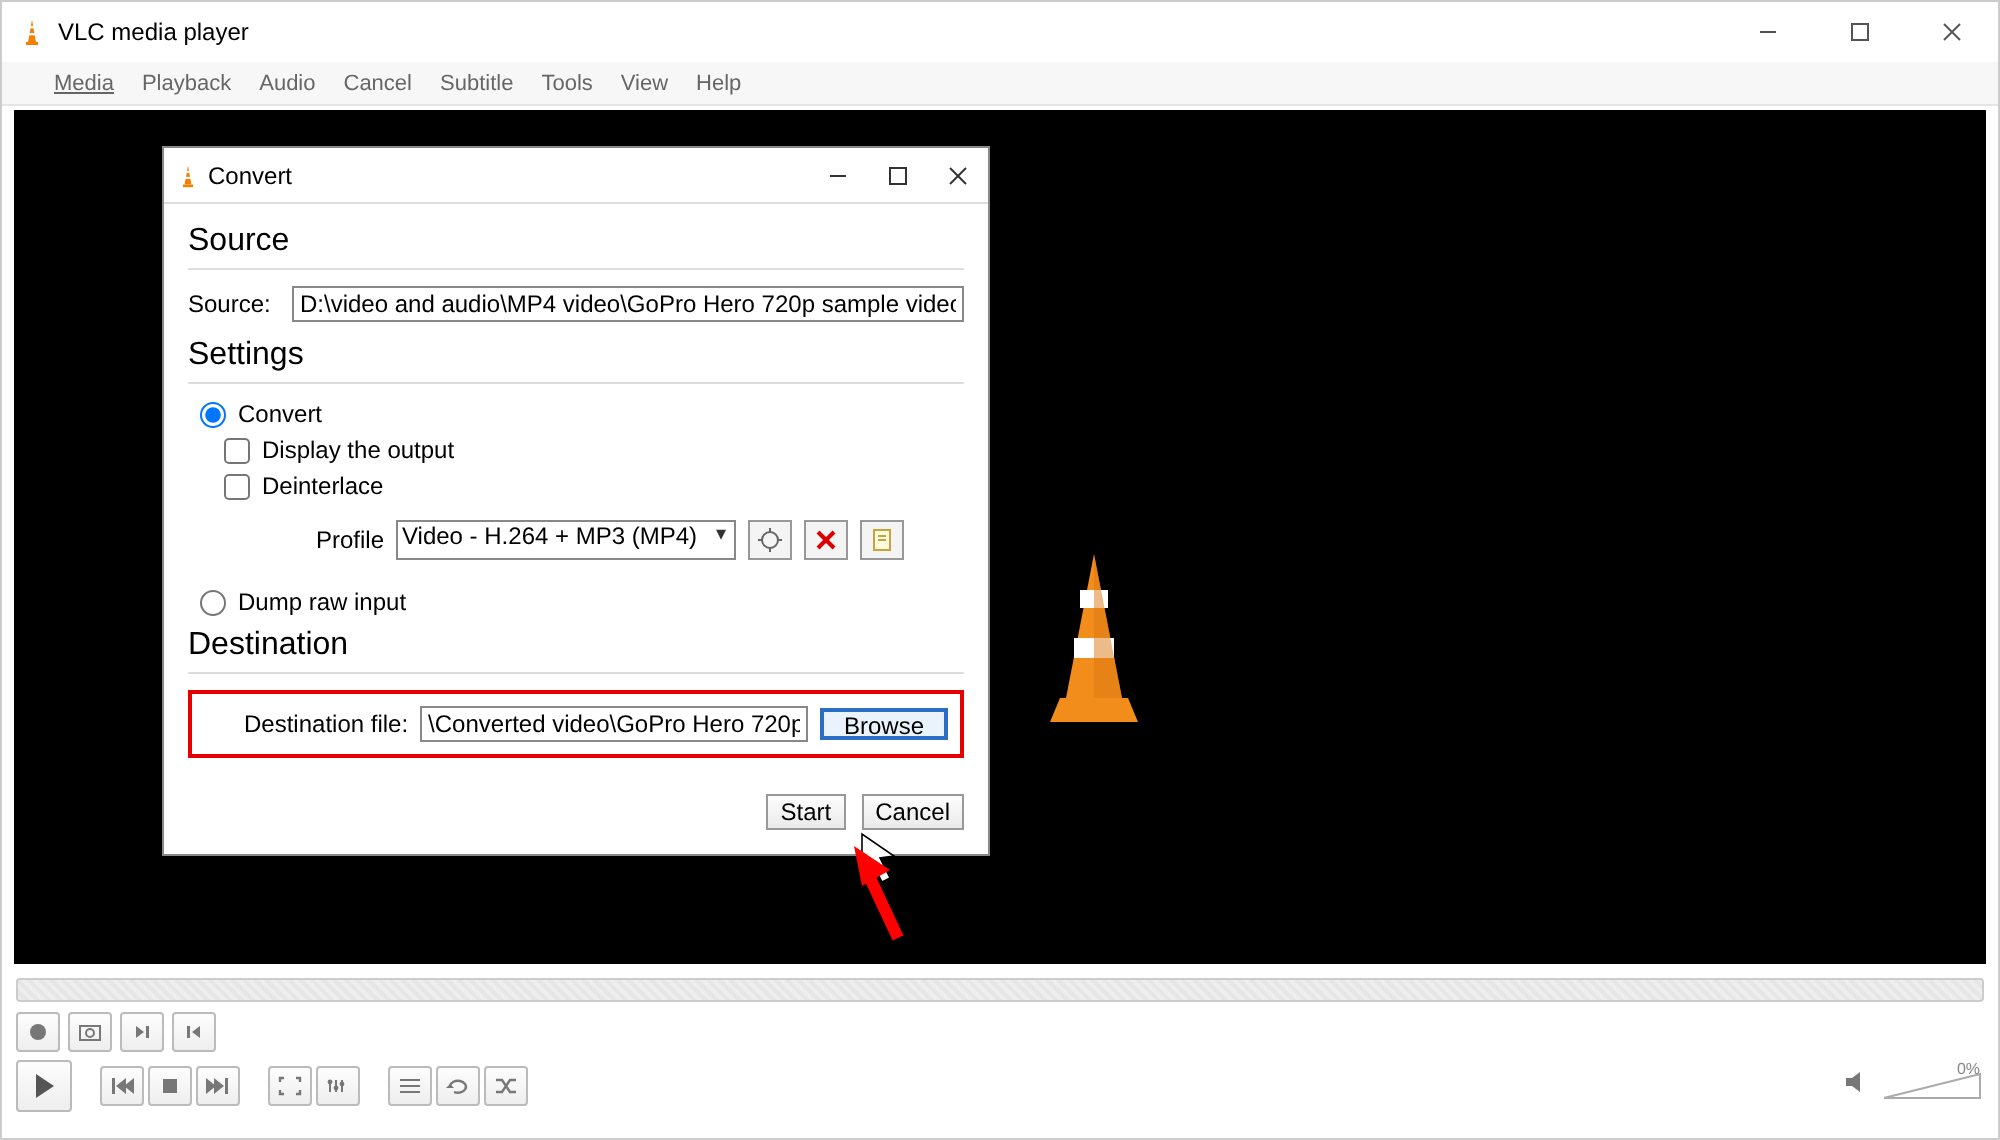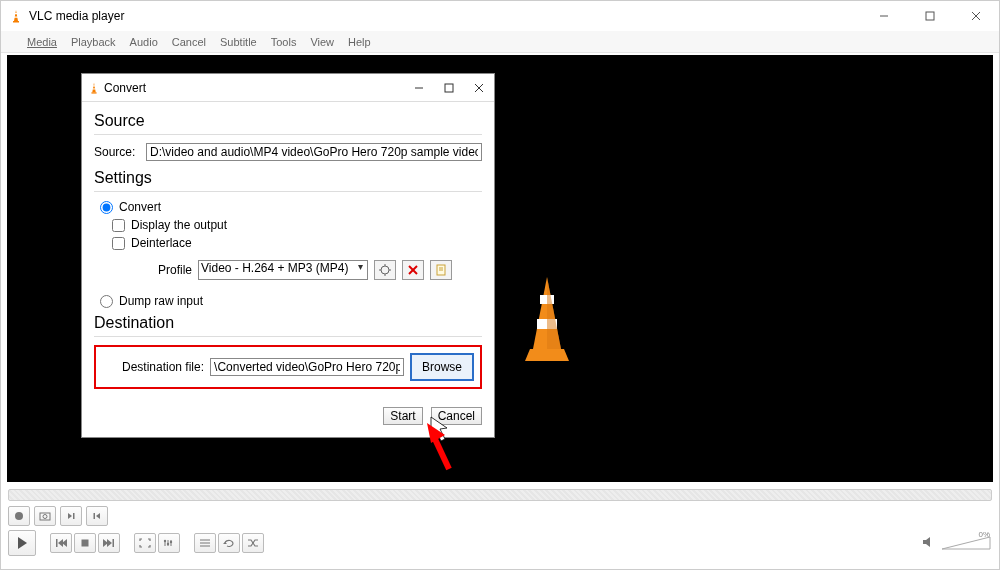--- a/index.html
+++ b/index.html
@@ -54,21 +54,21 @@
 .profile-row { display: flex; align-items: center; gap: 6px; margin: 10px 0 14px 18px; }
 .profile-label { width: 80px; text-align: right; }
 .profile-select { width: 170px; height: 20px; border: 1px solid #888; font-family: inherit; font-size: 12px; background: #fff; padding: 0 2px; position: relative; display: flex; align-items: flex-start; }
 .profile-select::after { content: "▾"; position: absolute; right: 4px; font-size: 10px; color: #333; }
 .icon-btn { width: 22px; height: 20px; border: 1px solid #999; background: #f4f4f4; display: flex; align-items: center; justify-content: center; }
 
 .dest-section { margin-top: 6px; }
 .dest-box { border: 2px solid #e60000; padding: 6px 6px; display: flex; align-items: center; gap: 6px; margin-top: 4px; }
 .dest-label { font-size: 12px; margin-left: 20px; }
 .dest-input { flex: 1; height: 18px; border: 1px solid #888; padding: 0 3px; font-family: inherit; font-size: 12px; }
-.browse-btn { height: 28px; padding: 0 10px; border: 2px solid #2a6ec8; background: #eaf2fb; font-family: inherit; font-size: 12px; }
+.browse-btn { height: 16px; padding: 0 10px; border: 2px solid #2a6ec8; background: #eaf2fb; font-family: inherit; font-size: 12px; }
 
 .dialog-footer { display: flex; justify-content: flex-end; gap: 8px; margin-top: 18px; }
 .dlg-btn { height: 18px; padding: 0 6px; border: 1px solid #999; background: linear-gradient(#fdfdfd,#eaeaea); font-family: Liberation Sans, sans-serif; font-size: 12px; }
 
 
 .arrow { position: absolute; left: 420px; top: 412px; pointer-events: none; }
 
 
 .cone-small svg { display: block; }
 </style>

